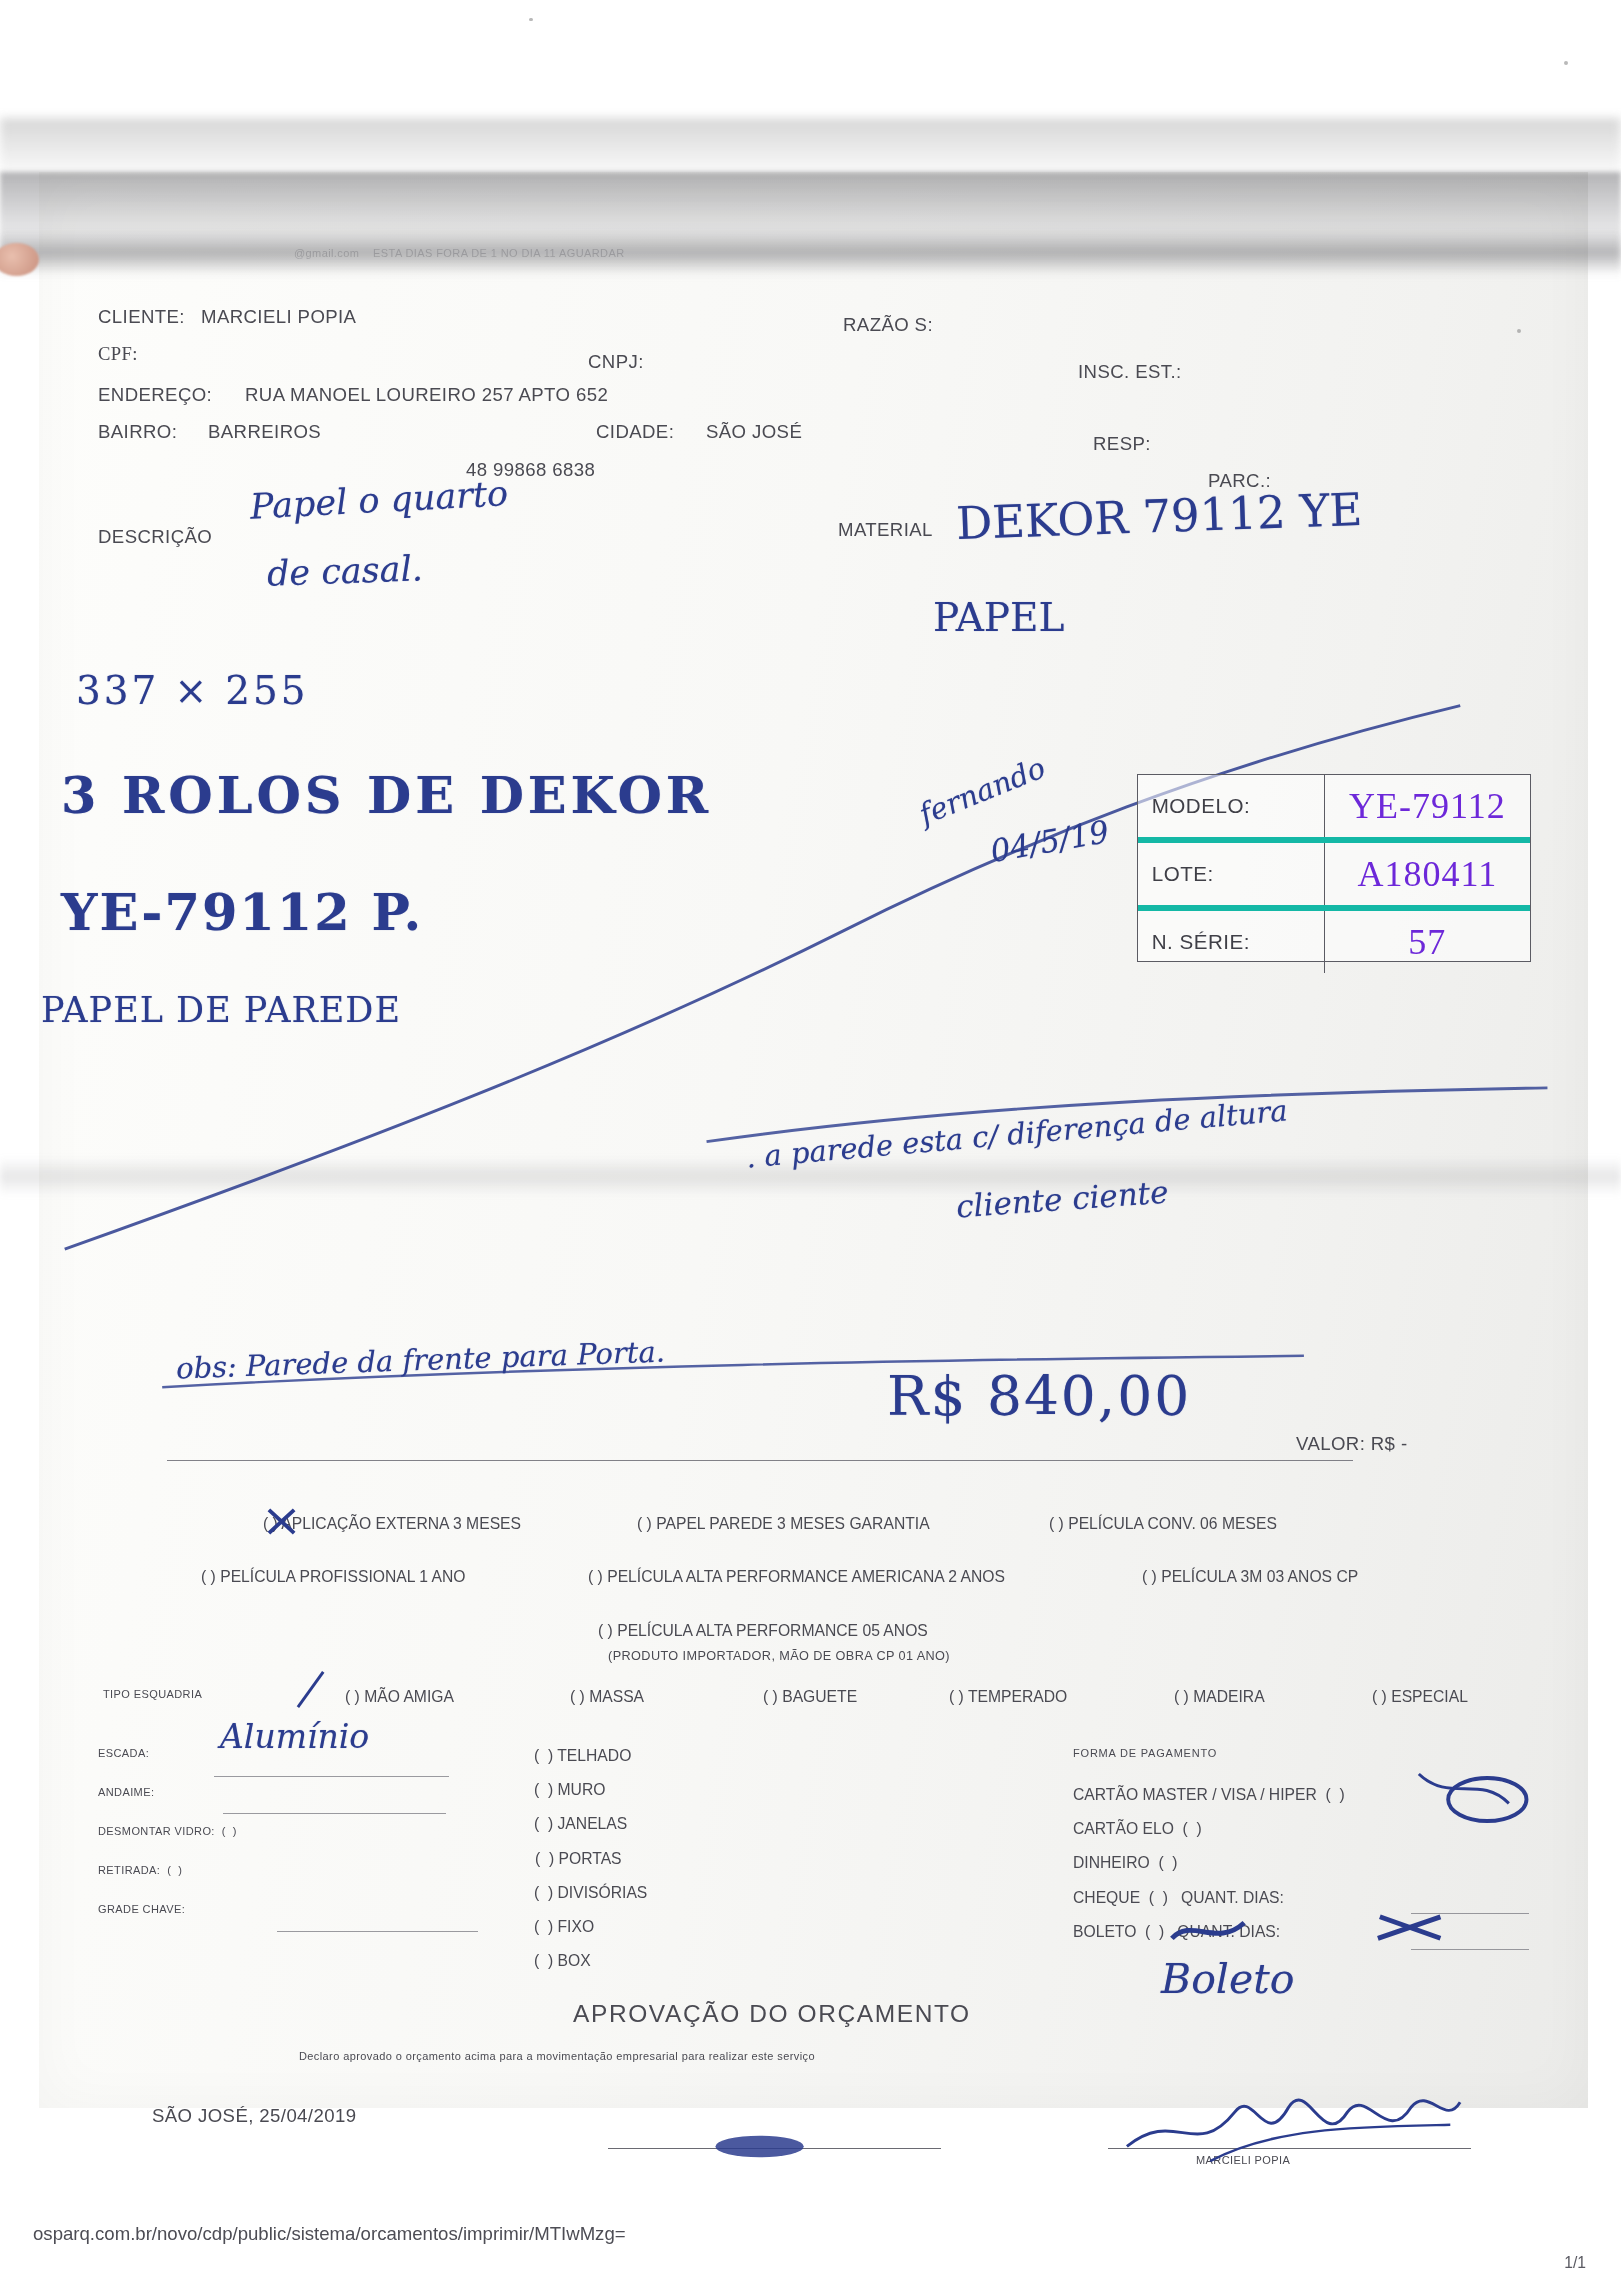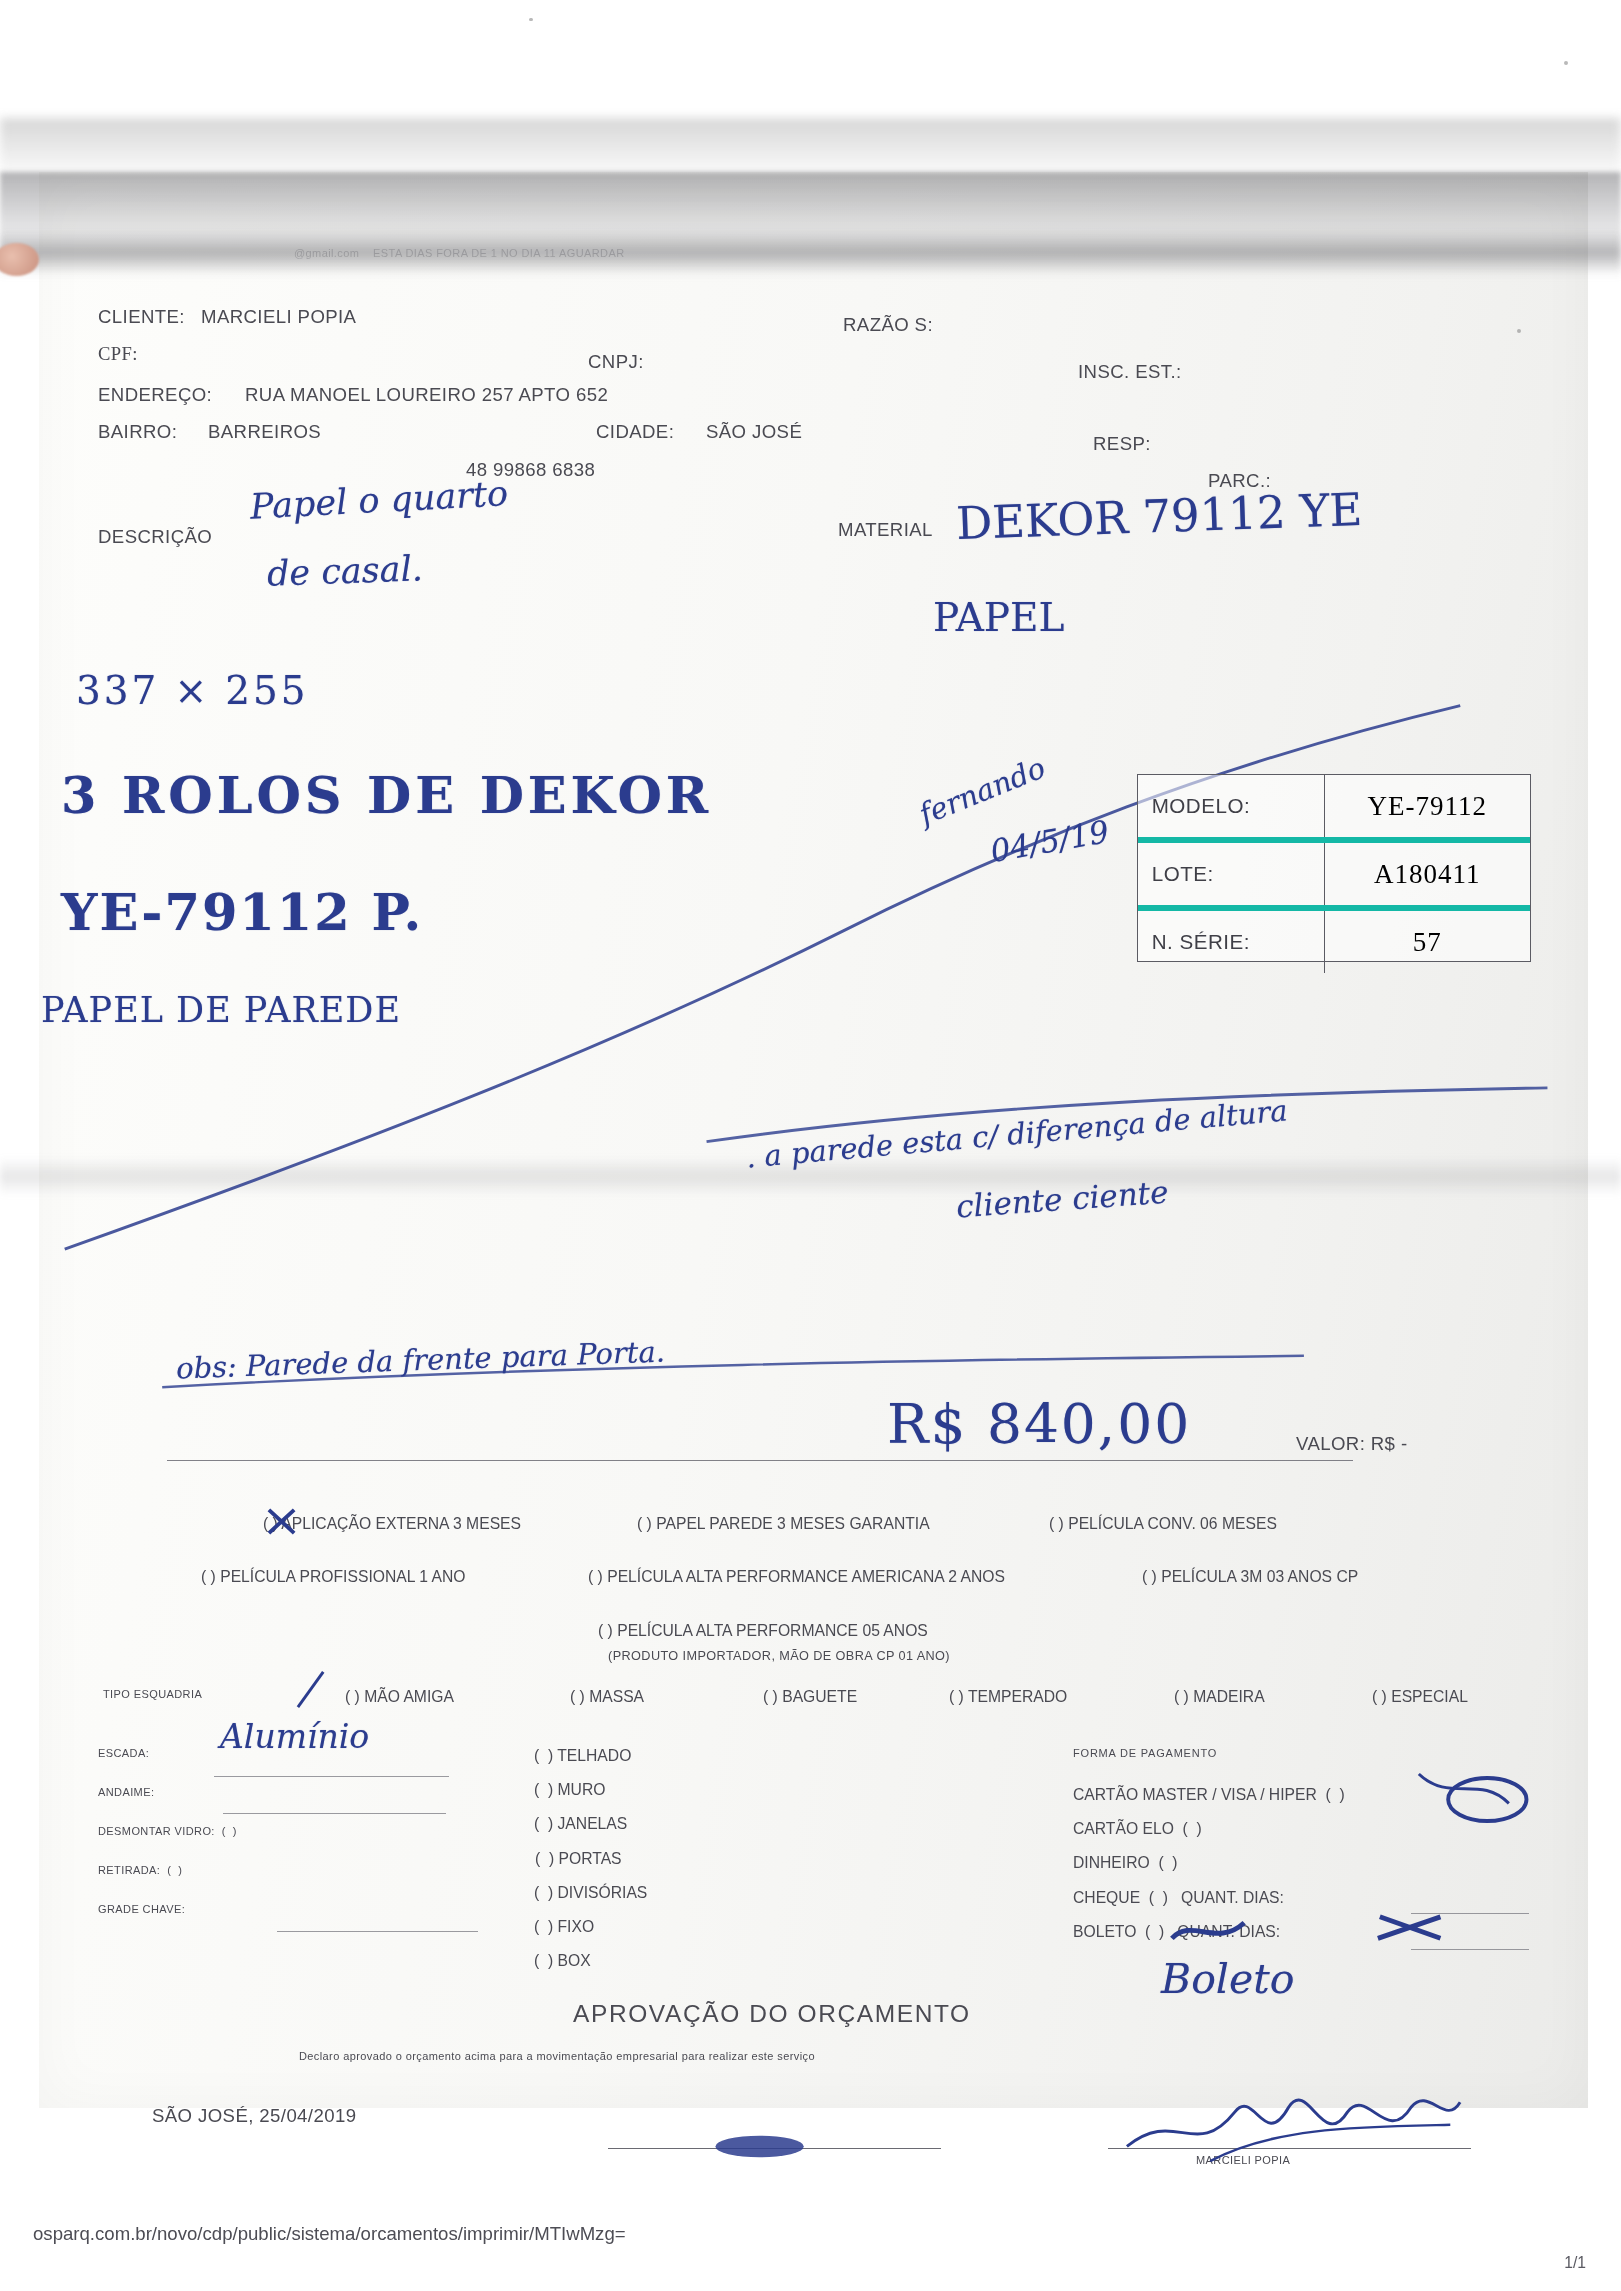--- a/index.html
+++ b/index.html
@@ -148,22 +148,22 @@
     letter-spacing: 0.5px;
     border-right: 1px solid #5b5b63;
     height: 100%;
     display: flex;
     align-items: center;
   }
   .modelobox .val {
     flex: 1;
     text-align: center;
     font-family: "Liberation Serif", serif;
-    font-size: 27px;
-    color: #000000;
+    font-size: 36px;
+    color: #6d28d9;
     letter-spacing: 1px;
   }
 
   
   .chkline { position: absolute; font-size: 15.7px; color: #4a4a52; white-space: nowrap; }
 
   
   .footer-url {
     position: absolute;
     left: 33px; top: 2223px;
@@ -241,21 +241,21 @@
   <div class="hw" style="left:41px; top:990px; font-size:35px; font-style:normal; letter-spacing:1px;">PAPEL DE PAREDE</div>
 
   <div class="hw cur" style="left:916px; top:774px; transform:rotate(-22deg); font-size:29px;">fernando</div>
   <div class="hw cur" style="left:990px; top:823px; transform:rotate(-10deg); font-size:31px;">04/5/19</div>
 
   <div class="hw cur" style="left:745px; top:1117px; transform:rotate(-5deg); font-size:29px;">. a parede esta c/ diferença de altura</div>
   <div class="hw cur" style="left:956px; top:1181px; transform:rotate(-4deg); font-size:31px;">cliente ciente</div>
 
   <div class="hw cur" style="left:176px; top:1343px; transform:rotate(-2deg); font-size:29px;">obs: Parede da frente para Porta.</div>
 
-  <div class="hw" style="left:887px; top:1392px; font-size:55px; font-style:normal; letter-spacing:2px;">R$ 840,00</div>
+  <div class="hw" style="left:887px; top:1364px; font-size:55px; font-style:normal; letter-spacing:2px;">R$ 840,00</div>
 
   <svg class="diag" viewBox="0 0 1480 580">
     <path d="M5 575 C 300 470, 560 370, 800 250 C 980 160, 1180 80, 1430 20" stroke="#2b3c8e" stroke-width="3" fill="none" opacity="0.85"></path>
   </svg>
   <svg style="position:absolute; left:686px; top:1083px; width:882px; height:88px;" viewBox="0 0 900 90" width="882" height="88">
     <path d="M20 60 C 300 20, 600 10, 880 5" stroke="#2b3c8e" stroke-width="3" fill="none" opacity=".8"></path>
   </svg>
   <svg style="position:absolute; left:157px; top:1348px; width:1157px; height:49px;" viewBox="0 0 1180 50" width="1157" height="49">
     <path d="M5 40 C 400 18, 800 12, 1170 8" stroke="#2b3c8e" stroke-width="2.5" fill="none" opacity=".8"></path>
   </svg>

